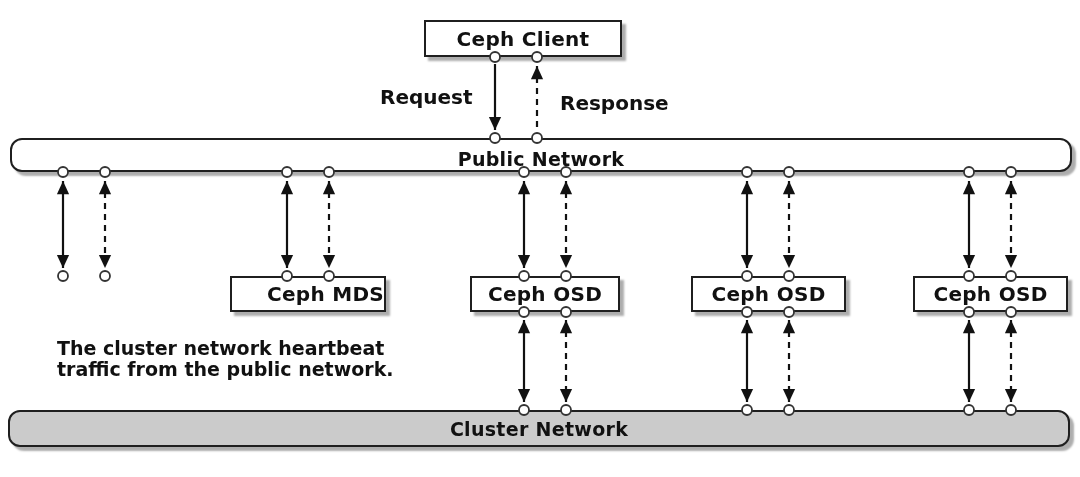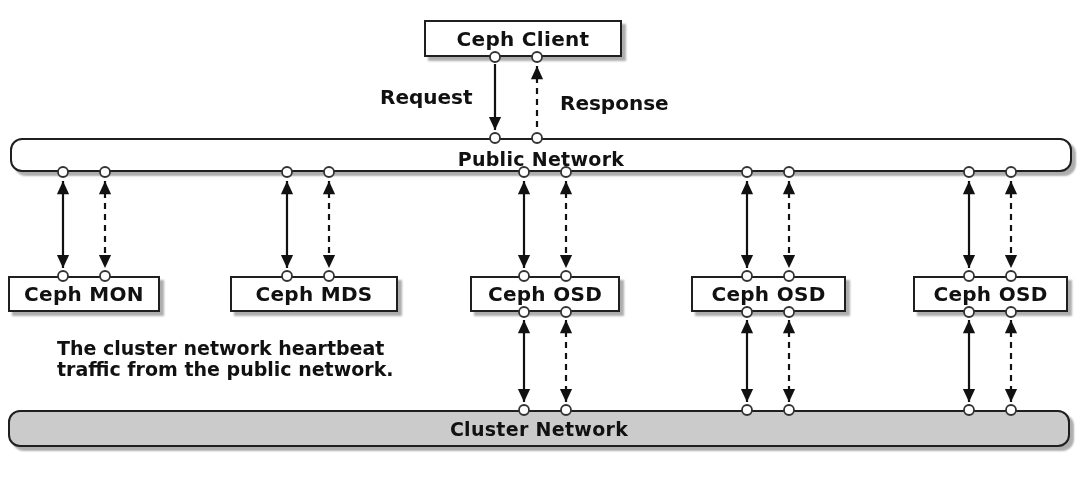--- a/index.html
+++ b/index.html
@@ -49,21 +49,21 @@
     z-index: 1;
   }
   .bar span { font-size: 19px; }
   .bar.cluster { background: #cbcbcb; }
 
   .client   { left: 424px; top: 20px;  width: 198px; height: 37px; }
   .public   { left: 10px;  top: 138px; width: 1062px; height: 34px; align-items: flex-end; }
   .cluster  { left: 8px;   top: 410px; width: 1062px; height: 37px; }
 
   .node-mon  { left: 8px;   top: 276px; width: 152px; height: 36px; }
-  .node-mds  { left: 230px; top: 276px; width: 168px; height: 36px; }
+  .node-mds  { left: 230px; top: 276px; width: 156px; height: 36px; justify-content: flex-end; }
   .node-osd1 { left: 470px; top: 276px; width: 150px; height: 36px; }
   .node-osd2 { left: 691px; top: 276px; width: 155px; height: 36px; }
   .node-osd3 { left: 913px; top: 276px; width: 155px; height: 36px; }
 
   .flow-label {
     position: absolute;
     font-weight: 700;
     font-size: 20px;
     color: #111111;
     z-index: 1;
@@ -181,23 +181,20 @@
     <span>Ceph Client</span>
   </div>
 
   <div class="flow-label request-label">Request</div>
   <div class="flow-label response-label">Response</div>
 
   <div class="bar public">
     <span>Public Network</span>
   </div>
 
-  <div class="box node-mon">
-    <span>Ceph MON</span>
-  </div>
   <div class="box node-mds">
     <span>Ceph MDS</span>
   </div>
   <div class="box node-osd1">
     <span>Ceph OSD</span>
   </div>
   <div class="box node-osd2">
     <span>Ceph OSD</span>
   </div>
   <div class="box node-osd3">

